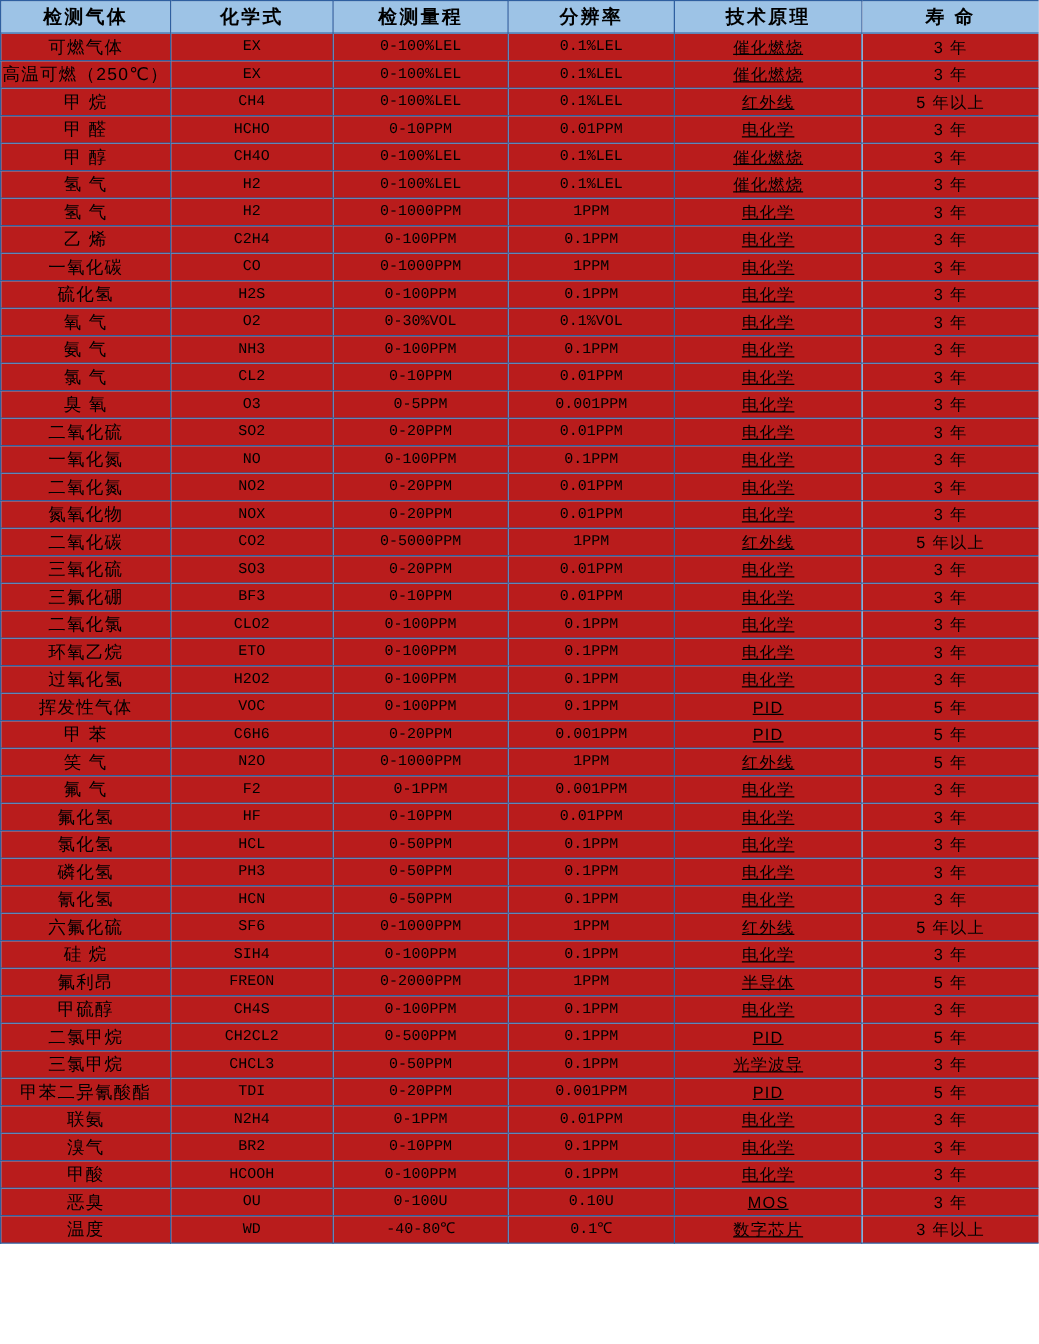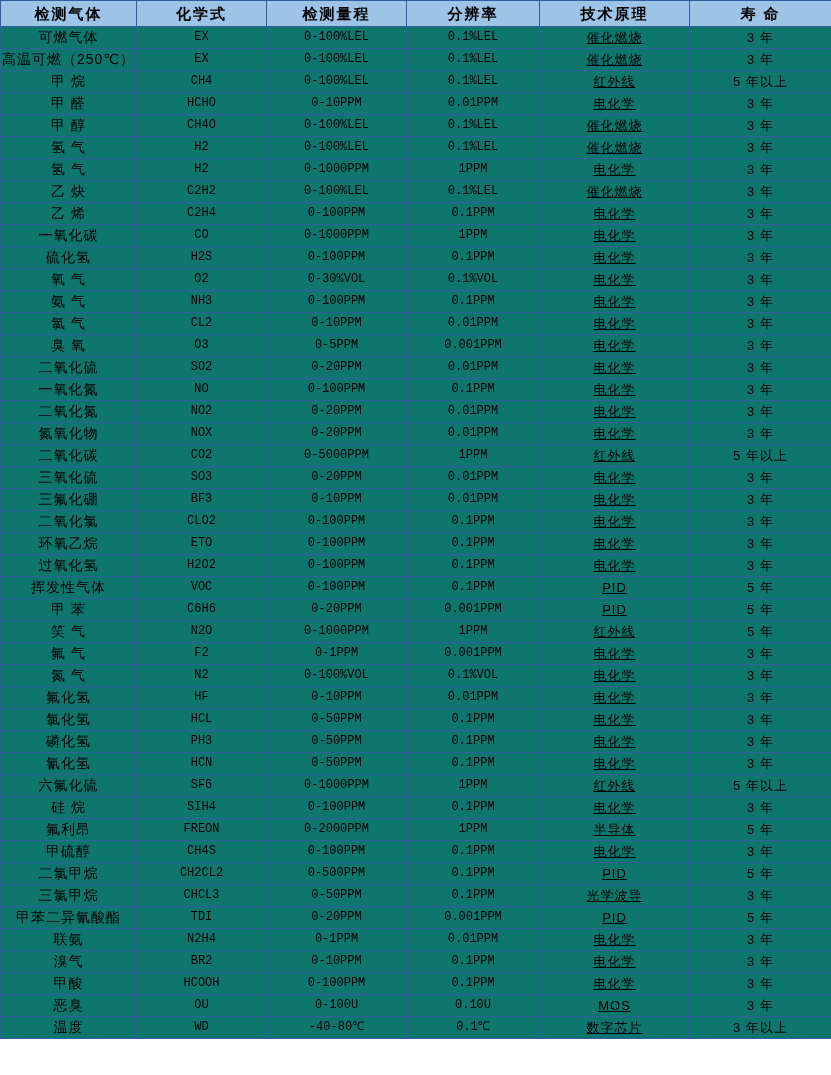--- a/index.html
+++ b/index.html
@@ -44,21 +44,21 @@
   }
   table.gas-table thead th {
     background: #9dc3e6;
     font-size: 15px;
     font-weight: bold;
     letter-spacing: 2px;
     height: 25px;
     line-height: 25px;
   }
   table.gas-table tbody tr {
-    background: #0f766e;
+    background: #b91c1c;
   }
   table.gas-table tbody td {
     font-size: 13px;
   }
   table.gas-table tbody td.name {
     font-size: 14px;
     letter-spacing: 1px;
   }
   table.gas-table tbody td.formula,
   table.gas-table tbody td.range,
@@ -151,28 +151,20 @@
         </tr>
         <tr>
           <td class="name">氢 气</td>
           <td class="formula">H2</td>
           <td class="range">0-1000PPM</td>
           <td class="resolution">1PPM</td>
           <td class="principle">电化学</td>
           <td class="life">3 年</td>
         </tr>
         <tr>
-          <td class="name">乙 炔</td>
-          <td class="formula">C2H2</td>
-          <td class="range">0-100%LEL</td>
-          <td class="resolution">0.1%LEL</td>
-          <td class="principle">催化燃烧</td>
-          <td class="life">3 年</td>
-        </tr>
-        <tr>
           <td class="name">乙 烯</td>
           <td class="formula">C2H4</td>
           <td class="range">0-100PPM</td>
           <td class="resolution">0.1PPM</td>
           <td class="principle">电化学</td>
           <td class="life">3 年</td>
         </tr>
         <tr>
           <td class="name">一氧化碳</td>
           <td class="formula">CO</td>
@@ -323,28 +315,20 @@
           <td class="range">0-1000PPM</td>
           <td class="resolution">1PPM</td>
           <td class="principle">红外线</td>
           <td class="life">5 年</td>
         </tr>
         <tr>
           <td class="name">氟 气</td>
           <td class="formula">F2</td>
           <td class="range">0-1PPM</td>
           <td class="resolution">0.001PPM</td>
-          <td class="principle">电化学</td>
-          <td class="life">3 年</td>
-        </tr>
-        <tr>
-          <td class="name">氮 气</td>
-          <td class="formula">N2</td>
-          <td class="range">0-100%VOL</td>
-          <td class="resolution">0.1%VOL</td>
           <td class="principle">电化学</td>
           <td class="life">3 年</td>
         </tr>
         <tr>
           <td class="name">氟化氢</td>
           <td class="formula">HF</td>
           <td class="range">0-10PPM</td>
           <td class="resolution">0.01PPM</td>
           <td class="principle">电化学</td>
           <td class="life">3 年</td>

